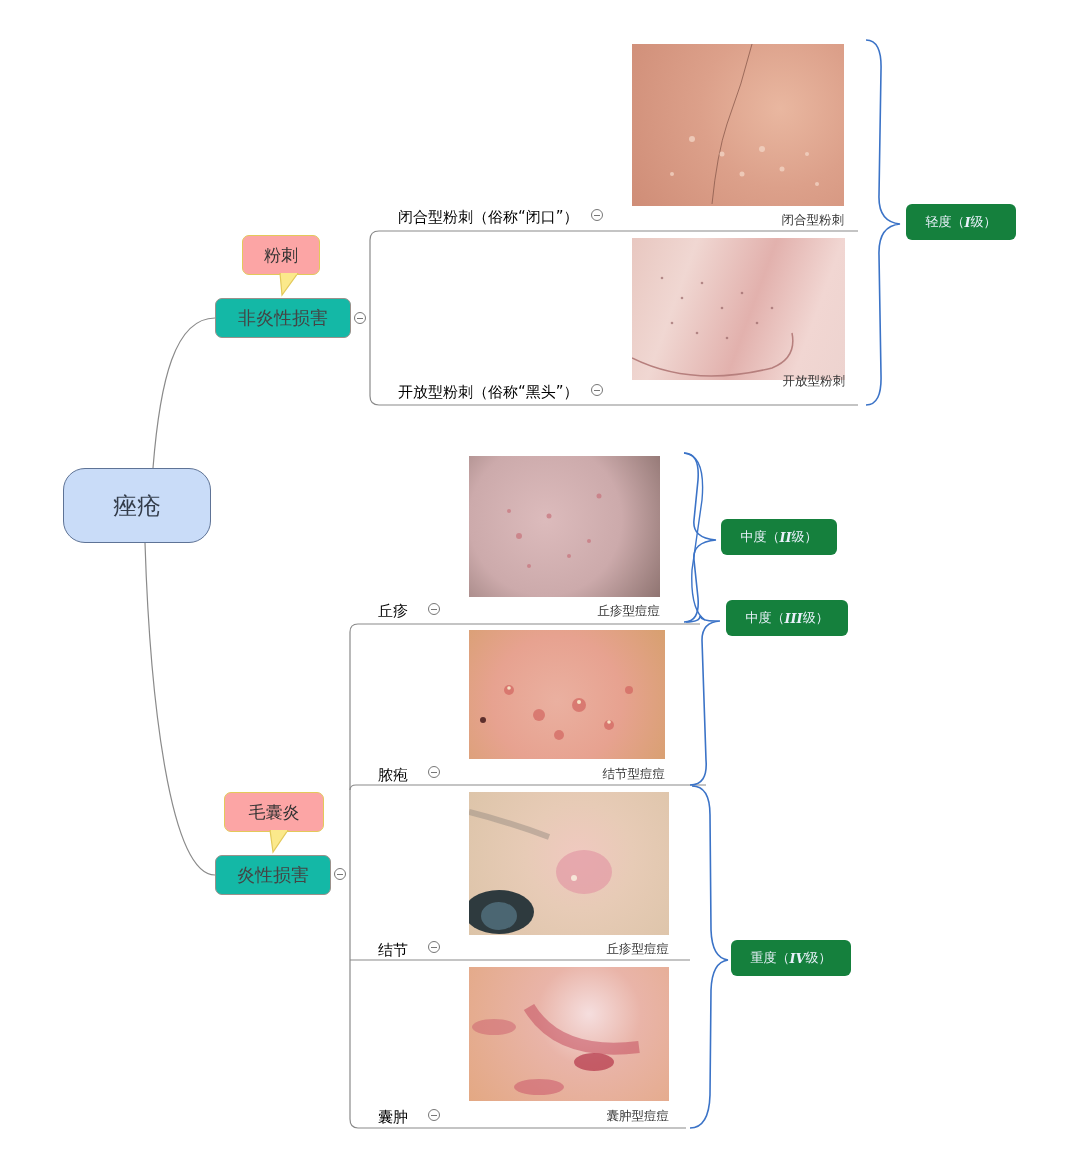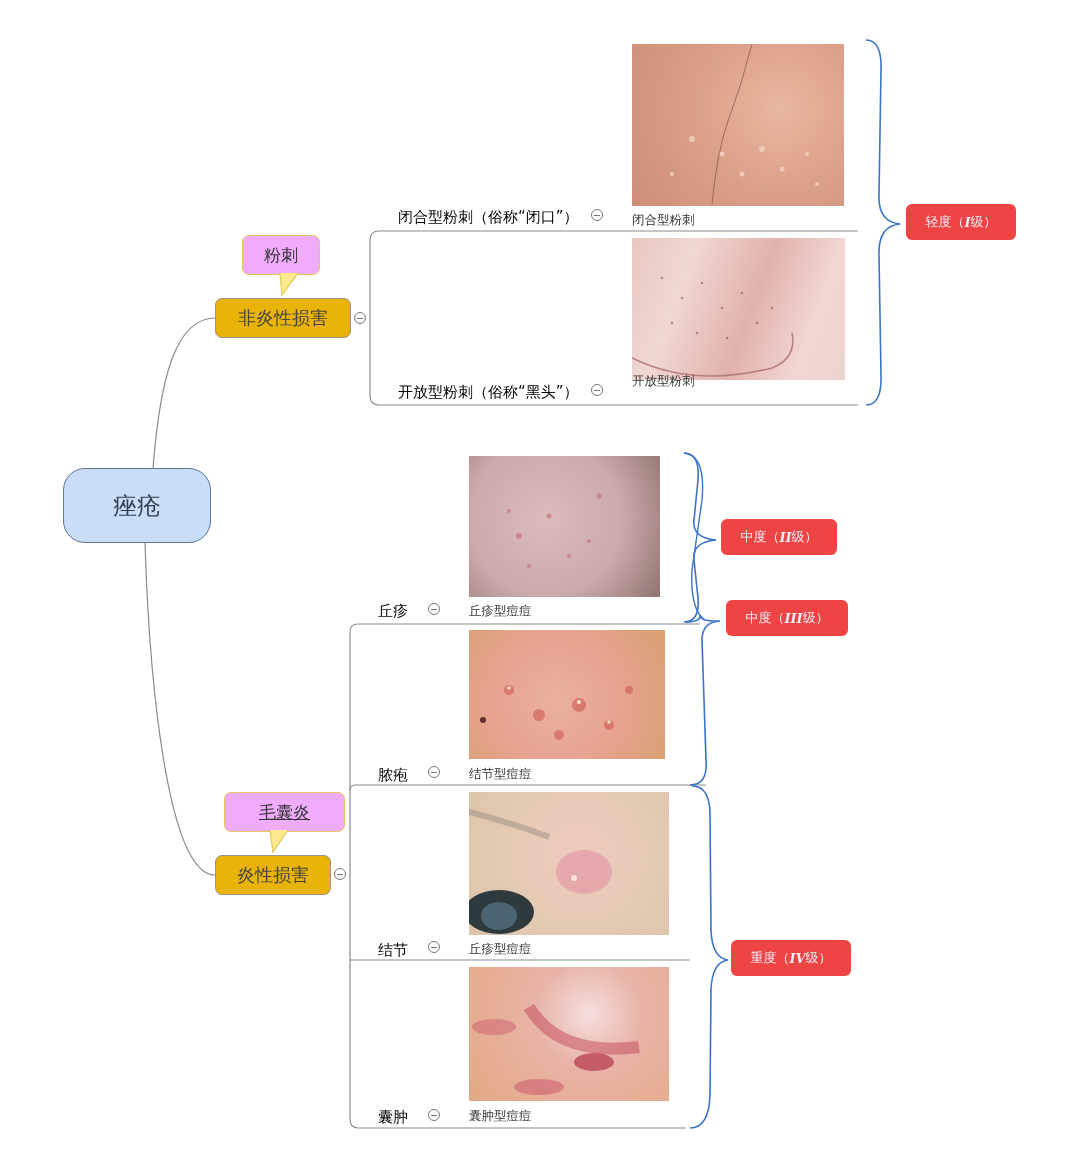--- a/index.html
+++ b/index.html
@@ -3,33 +3,33 @@
 <meta charset="utf-8">
 <style>
   html, body { margin:0; padding:0; background:#ffffff; }
   body { width:1079px; height:1176px; position:relative; overflow:hidden;
          font-family:"DejaVu Sans", "Liberation Sans", sans-serif; }
   .abs { position:absolute; }
   svg.lines { position:absolute; left:0; top:0; }
   .root-node { position:absolute; left:63px; top:468px; width:148px; height:75px;
     background:#c9dcf8; border:1.5px solid #5e7396; border-radius:22px; box-sizing:border-box;
     display:flex; align-items:center; justify-content:center; font-size:24px; color:#333c4a; }
-  .branch-node { position:absolute; height:40px; background:#eab308; border:1.5px solid #9b918b;
+  .branch-node { position:absolute; height:40px; background:#14b8a6; border:1.5px solid #9b918b;
     border-radius:7px; box-sizing:border-box; display:flex; align-items:center; justify-content:center;
     font-size:18px; color:#444; }
-  .callout { position:absolute; height:40px; background:#f0abfc; border:1.5px solid #e3c95a;
+  .callout { position:absolute; height:40px; background:#fca5a5; border:1.5px solid #e3c95a;
     border-radius:7px; box-sizing:border-box; display:flex; align-items:center; justify-content:center;
     font-size:17px; color:#333; }
   .collapse { position:absolute; width:12px; height:12px; border:1.2px solid #777; border-radius:50%;
     box-sizing:border-box; background:#fff; }
   .collapse::after { content:""; position:absolute; left:2px; right:2px; top:4.5px; height:1.2px; background:#777; }
   .leaf-label { position:absolute; font-size:15px; color:#000000; white-space:nowrap; }
-  .caption { position:absolute; font-size:12.5px; color:#333; text-align:left; white-space:nowrap; }
+  .caption { position:absolute; font-size:12.5px; color:#333; text-align:right; white-space:nowrap; }
   .photo { position:absolute; overflow:hidden; }
-  .grade { position:absolute; height:36px; background:#ef4444; border-radius:6px; color:#eaf1fb;
+  .grade { position:absolute; height:36px; background:#15803d; border-radius:6px; color:#eaf1fb;
     font-family:"DejaVu Serif", "Liberation Serif", serif; font-size:13px; display:flex;
     align-items:center; justify-content:center; box-sizing:border-box; }
   .grade i { font-style:italic; font-weight:bold; }
 </style>
 </head>
 <body>
 
 <svg class="lines" width="1079" height="1176">
 
   <path d="M153,468 C160,380 175,318 215,318" fill="none" stroke="#8a8a8a" stroke-width="1.2"></path>
@@ -99,21 +99,21 @@
         <circle cx="40" cy="85" r="1.3"></circle>
         <circle cx="65" cy="95" r="1.3"></circle>
         <circle cx="95" cy="100" r="1.3"></circle>
         <circle cx="125" cy="85" r="1.3"></circle>
         <circle cx="140" cy="70" r="1.3"></circle>
       </g>
     </svg>
 </div>
 <div class="caption" style="left:632px;top:373px;width:213px;">开放型粉刺</div>
 
-<div class="callout" style="left:224px;top:792px;width:121px;text-decoration:underline;">
+<div class="callout" style="left:224px;top:792px;width:100px;">
   <span>毛囊炎</span>
 </div>
 <svg class="abs" style="left:268px;top:830px;" width="24" height="24">
   <polygon points="2,0 20,0 5,22" fill="#fbe98b" stroke="#e3c95a" stroke-width="1.2"></polygon>
   <line x1="3" y1="0" x2="19" y2="0" stroke="#fbe98b" stroke-width="3"></line>
 </svg>
 <div class="branch-node" style="left:215px;top:855px;width:116px;">
   <span>炎性损害</span>
 </div>
 <div class="collapse" style="left:334px;top:868px;"></div>

